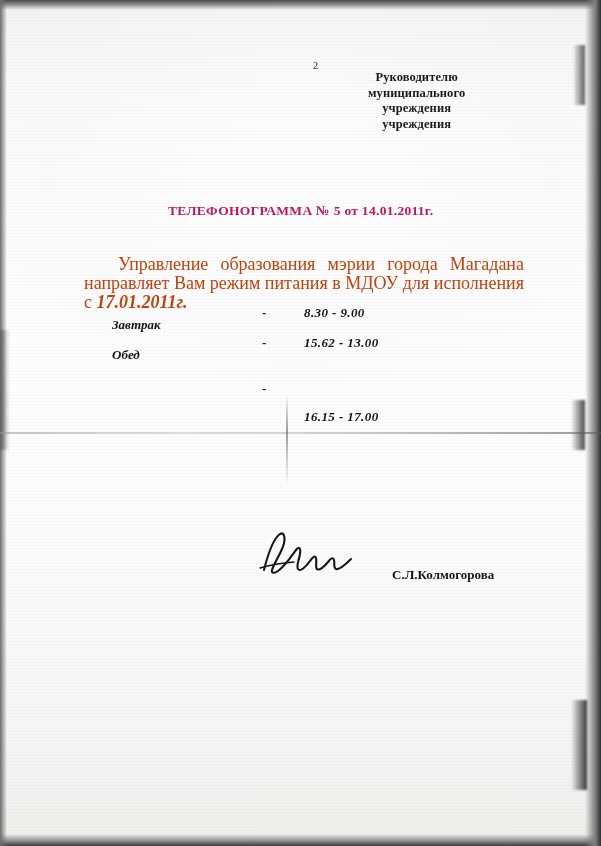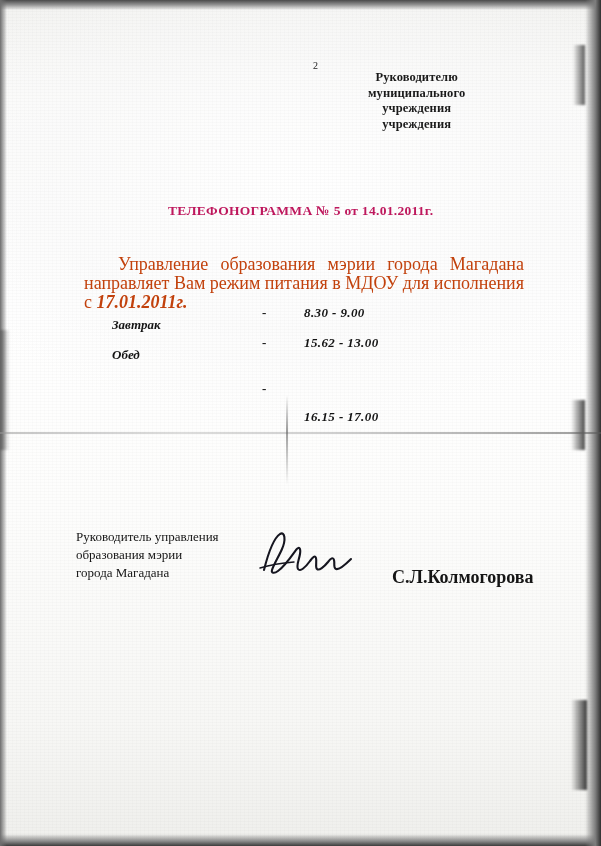--- a/index.html
+++ b/index.html
@@ -173,21 +173,21 @@
   .signature-block {
     position: absolute;
     left: 76px; top: 528px;
     font-size: 13px;
     line-height: 18px;
     color: #151515;
   }
   .signature-name {
     position: absolute;
     left: 392px; top: 567px;
-    font-size: 18px;
+    font-size: 13px;
     font-weight: 700;
     color: #151515;
     white-space: nowrap;
   }
 
   .signature-mark {
     position: absolute;
     left: 258px; top: 524px;
     width: 110px; height: 60px;
   }
@@ -236,25 +236,20 @@
       <span class="sched-name">Обед</span>
       <span class="sched-dash">-</span>
       <span class="sched-time">15.62  -  13.00</span>
     </div>
     <div class="sched-row tall">
       <span class="sched-dash">-</span>
       <span class="sched-time">16.15  -  17.00</span>
     </div>
   </div>
 
-  <div class="signature-block">
-    <div>Руководитель управления</div>
-    <div>образования мэрии</div>
-    <div>города Магадана</div>
-  </div>
 
   <div class="signature-mark">
     <svg width="110" height="60" viewBox="0 0 110 60" fill="none">
       <path d="M6 46 C10 30, 16 14, 22 10 C27 7, 28 16, 24 25 C21 32, 16 40, 14 46 C13 49, 16 50, 20 47 C26 43, 33 33, 38 26 C41 22, 43 24, 42 30 C41 36, 38 42, 40 45 C42 48, 47 44, 52 37 C55 33, 57 31, 58 34 C59 38, 57 43, 59 45 C61 47, 66 43, 70 38 C73 34, 75 33, 76 36 C77 40, 75 44, 78 45 C81 46, 87 41, 93 35" stroke="#15151f" stroke-width="2.1" stroke-linecap="round" stroke-linejoin="round"></path>
       <path d="M2 44 C12 41, 24 39, 36 38" stroke="#15151f" stroke-width="1.4" stroke-linecap="round"></path>
     </svg>
   </div>
 
   <div class="signature-name">С.Л.Колмогорова</div>
 

